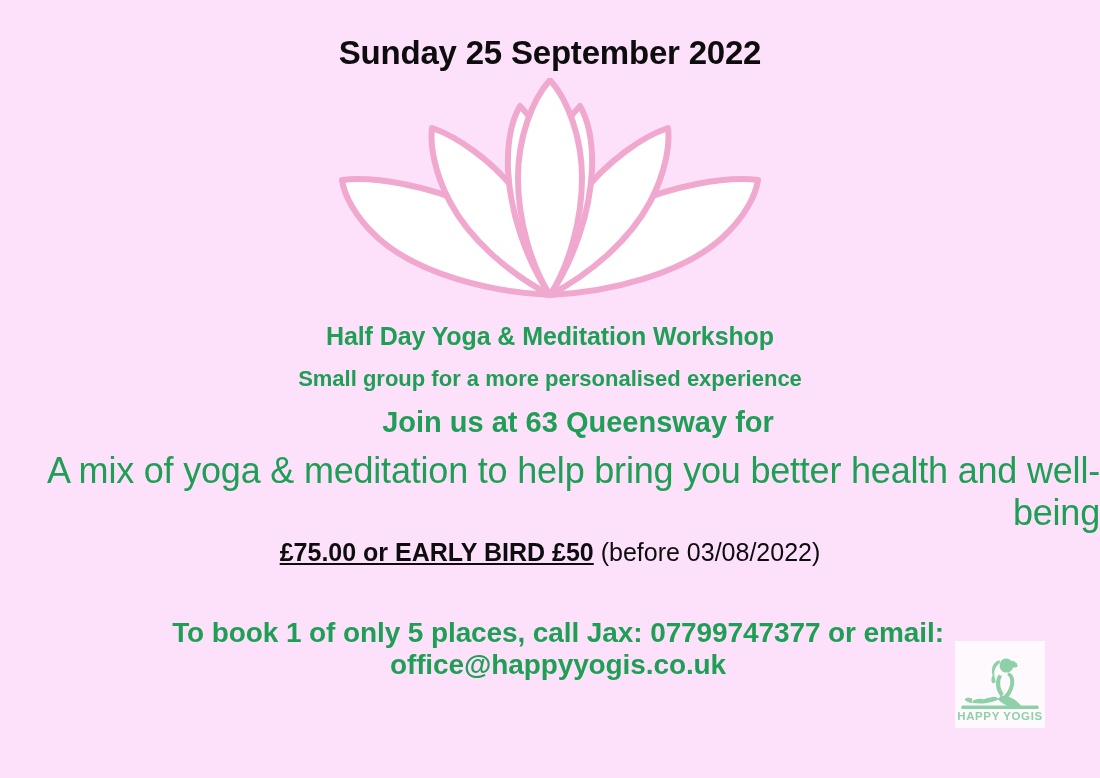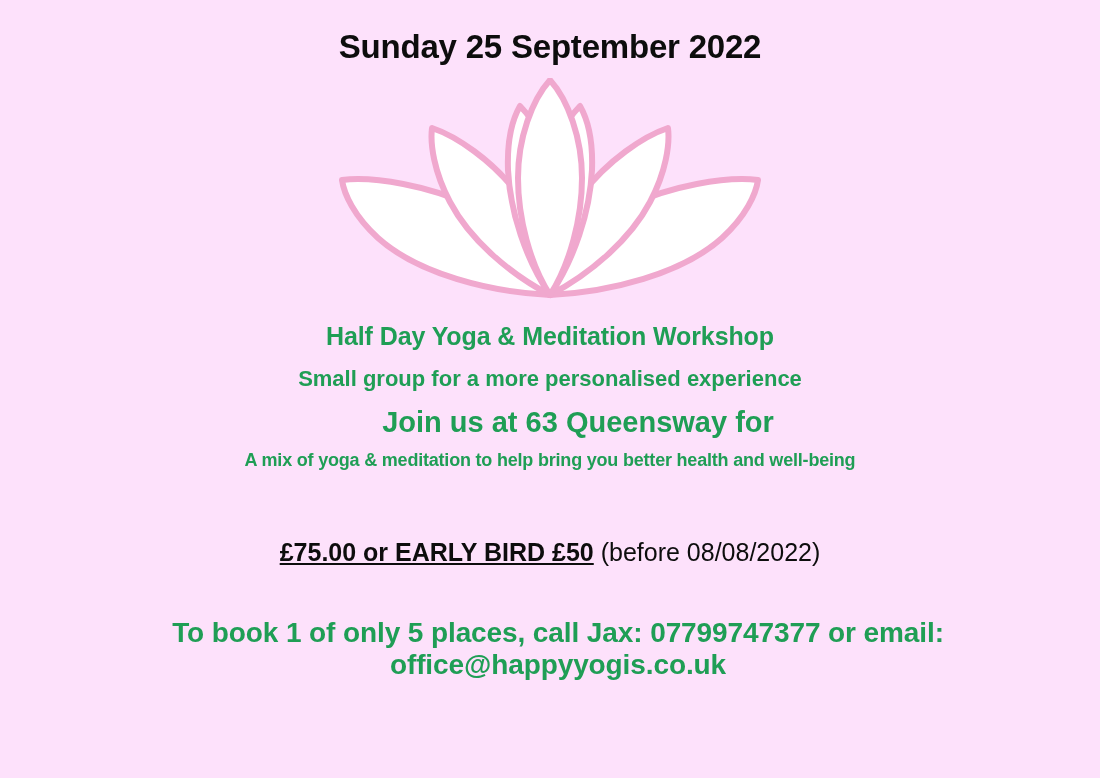--- a/index.html
+++ b/index.html
@@ -18,21 +18,21 @@
   #poster {
     position: relative;
     width: 1100px;
     height: 778px;
     background: #fde1fb;
   }
 
   
   .title {
     position: absolute;
-    top: 28px;
+    top: 34px;
     left: 0;
     width: 1100px;
     text-align: center;
     font-size: 33px;
     font-weight: bold;
     color: #0d0d0d;
     letter-spacing: -0.2px;
   }
 
   
@@ -73,23 +73,24 @@
     top: 406px;
     font-size: 29px;
     font-weight: 600;
     padding-left: 28px;
   }
   .line-joinus b {
     font-weight: bold;
   }
   .line-mix {
     top: 450px;
-    font-size: 18px;
-    font-weight: bold;
+    font-size: 36px;
+    font-weight: normal;
     letter-spacing: -0.2px;
+    text-align: right;
   }
   .line-time {
     top: 496px;
     font-size: 27px;
     font-weight: bold;
   }
   .line-price {
     top: 538px;
     font-size: 25px;
     color: #0d0d0d;
@@ -153,18 +154,42 @@
 
   <div class="copy line-smallgroup">Small group for a more personalised experience</div>
 
   <div class="copy line-workshop">Half Day Yoga &amp; Meditation Workshop</div>
 
   <div class="copy line-joinus"><span>Join us at </span><b>63 Queensway</b><span> for</span></div>
 
   <div class="copy line-mix">A mix of yoga &amp; meditation to help bring you better health and well-being</div>
 
 
-  <div class="copy line-price"><b>£75.00 or EARLY BIRD £50</b><span> (before 08/08/2022)</span></div>
+  <div class="copy line-price"><b>£75.00 or EARLY BIRD £50</b><span> (before 03/08/2022)</span></div>
 
   <div class="copy line-book">To book  1 of only 5 places, call Jax:  07799747377 or email: office@happyyogis.co.uk</div>
 
+  <div class="logo">
+    <svg viewBox="0 0 90 87" xmlns="http://www.w3.org/2000/svg">
+      <rect x="0" y="0" width="90" height="87" fill="#fdf9fc"></rect>
+      <g fill="#8ed0a7">
+
+        <path d="M47.5 18.5 c3.2 -1.8 7.4 -0.9 9.2 2.1 c0.7 -1.6 1.9 -1.4 2.0 0.2 c1.3 -1.0 2.2 -0.1 1.8 1.4 c1.5 -0.6 2.2 0.5 1.3 1.8 c1.3 0.2 1.3 1.4 0.1 2.0 c-1.2 0.6 -2.6 0.7 -3.8 0.3 c-0.6 2.4 -2.2 4.3 -4.6 5.0 c-3.2 0.9 -6.6 -0.5 -8.1 -3.4 c-1.6 -3.0 -0.7 -7.0 2.1 -9.4 Z"></path>
+
+        <path d="M45.0 22.0 c-2.8 1.6 -4.6 4.3 -5.4 7.4 c-0.8 3.0 -0.3 6.1 0.6 9.0 c0.5 1.7 0.4 3.0 -0.7 3.6 c-1.3 0.8 -2.8 -0.2 -3.0 -1.7 c-0.3 -2.5 0.4 -4.2 1.1 -6.1 c-1.2 -3.7 -1.0 -7.6 1.0 -10.7 c1.4 -2.2 3.6 -3.7 6.0 -4.2 Z"></path>
+
+        <path d="M53.0 31.5 c2.8 0.4 4.7 2.3 5.6 4.9 c1.1 3.2 0.7 6.6 -0.2 9.8 c-1.2 4.3 -3.4 8.2 -6.4 11.5 c-1.3 1.4 -2.7 2.7 -4.3 3.8 l0 -5.6 c3.3 -2.9 5.8 -6.6 7.0 -10.8 c0.7 -2.5 0.9 -5.2 0.1 -7.6 c-0.4 -1.3 -1.1 -2.4 -2.3 -3.0 l0.5 -3.0 Z"></path>
+
+        <path d="M47.0 35.0 c-1.4 2.6 -2.0 5.5 -1.8 8.4 c0.2 3.4 1.5 6.5 3.5 9.2 l-2.7 3.3 c-2.9 -3.3 -4.7 -7.4 -5.0 -11.8 c-0.3 -3.7 0.6 -7.3 2.6 -10.3 l3.4 1.2 Z"></path>
+
+        <path d="M46.0 54.5 c4.0 0.3 8.0 1.2 11.6 3.1 c3.6 1.9 6.7 4.6 9.2 7.8 c0.9 1.1 0.1 2.5 -1.3 2.4 c-3.6 -0.2 -7.2 -0.9 -10.6 -2.1 c-4.5 -1.6 -8.6 -4.0 -12.1 -7.3 l3.2 -3.9 Z"></path>
+
+        <path d="M44.5 58.0 c-5.0 2.4 -10.4 3.9 -15.9 4.4 c-3.6 0.3 -7.3 0.2 -10.9 -0.3 l-0.1 -2.2 c2.2 -1.4 4.8 -2.2 7.4 -2.2 c1.3 0 2.6 0.2 3.8 0.6 c3.6 -1.3 7.4 -2.2 11.3 -2.5 l4.4 2.2 Z"></path>
+
+        <path d="M17.0 62.0 c-2.4 -0.3 -4.7 -1.1 -6.6 -2.5 c-0.9 -0.7 -0.6 -2.0 0.5 -2.3 c2.1 -0.6 4.4 -0.5 6.4 0.3 l-0.3 4.5 Z"></path>
+
+        <path d="M8.0 64.5 h74 c1.0 0 1.8 0.8 1.8 1.8 c0 1.0 -0.8 1.8 -1.8 1.8 h-74 c-1.0 0 -1.8 -0.8 -1.8 -1.8 c0 -1.0 0.8 -1.8 1.8 -1.8 Z"></path>
+      </g>
+      <text x="45" y="79" text-anchor="middle" font-family="Liberation Sans, sans-serif" font-size="11.5" font-weight="bold" letter-spacing="0.6" fill="#8ed0a7">HAPPY YOGIS</text>
+    </svg>
+  </div>
 
 </div>
 
 </body></html>

